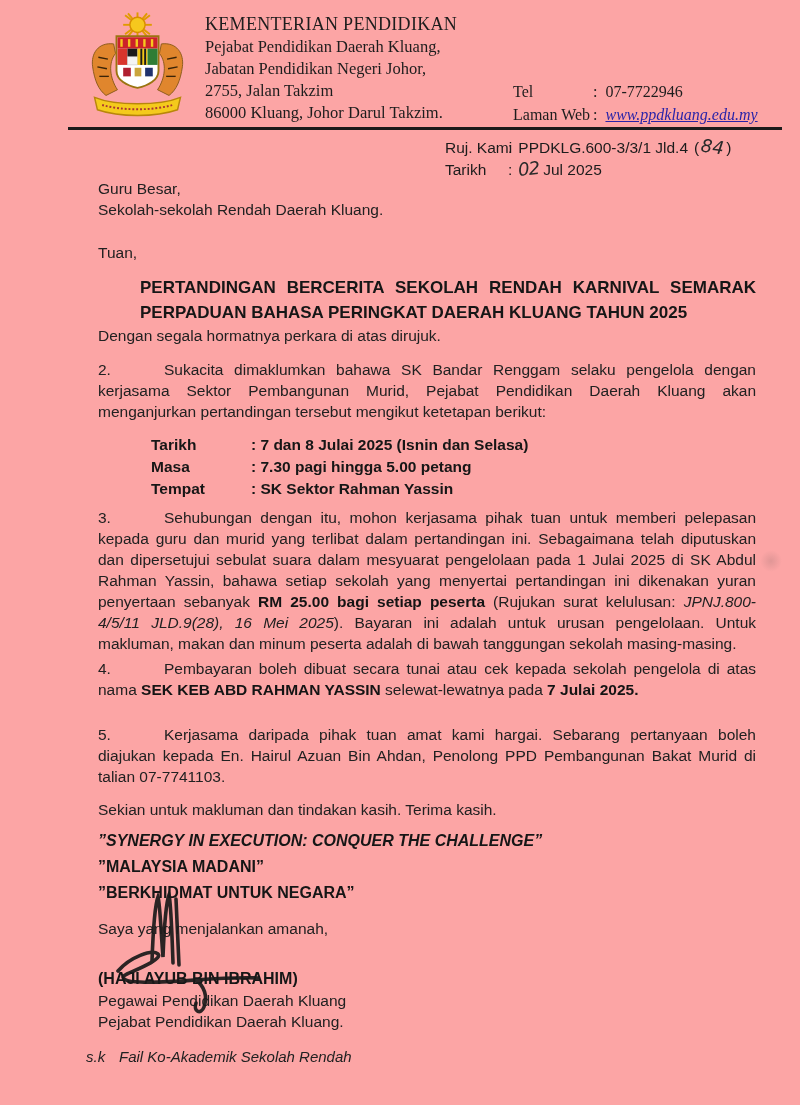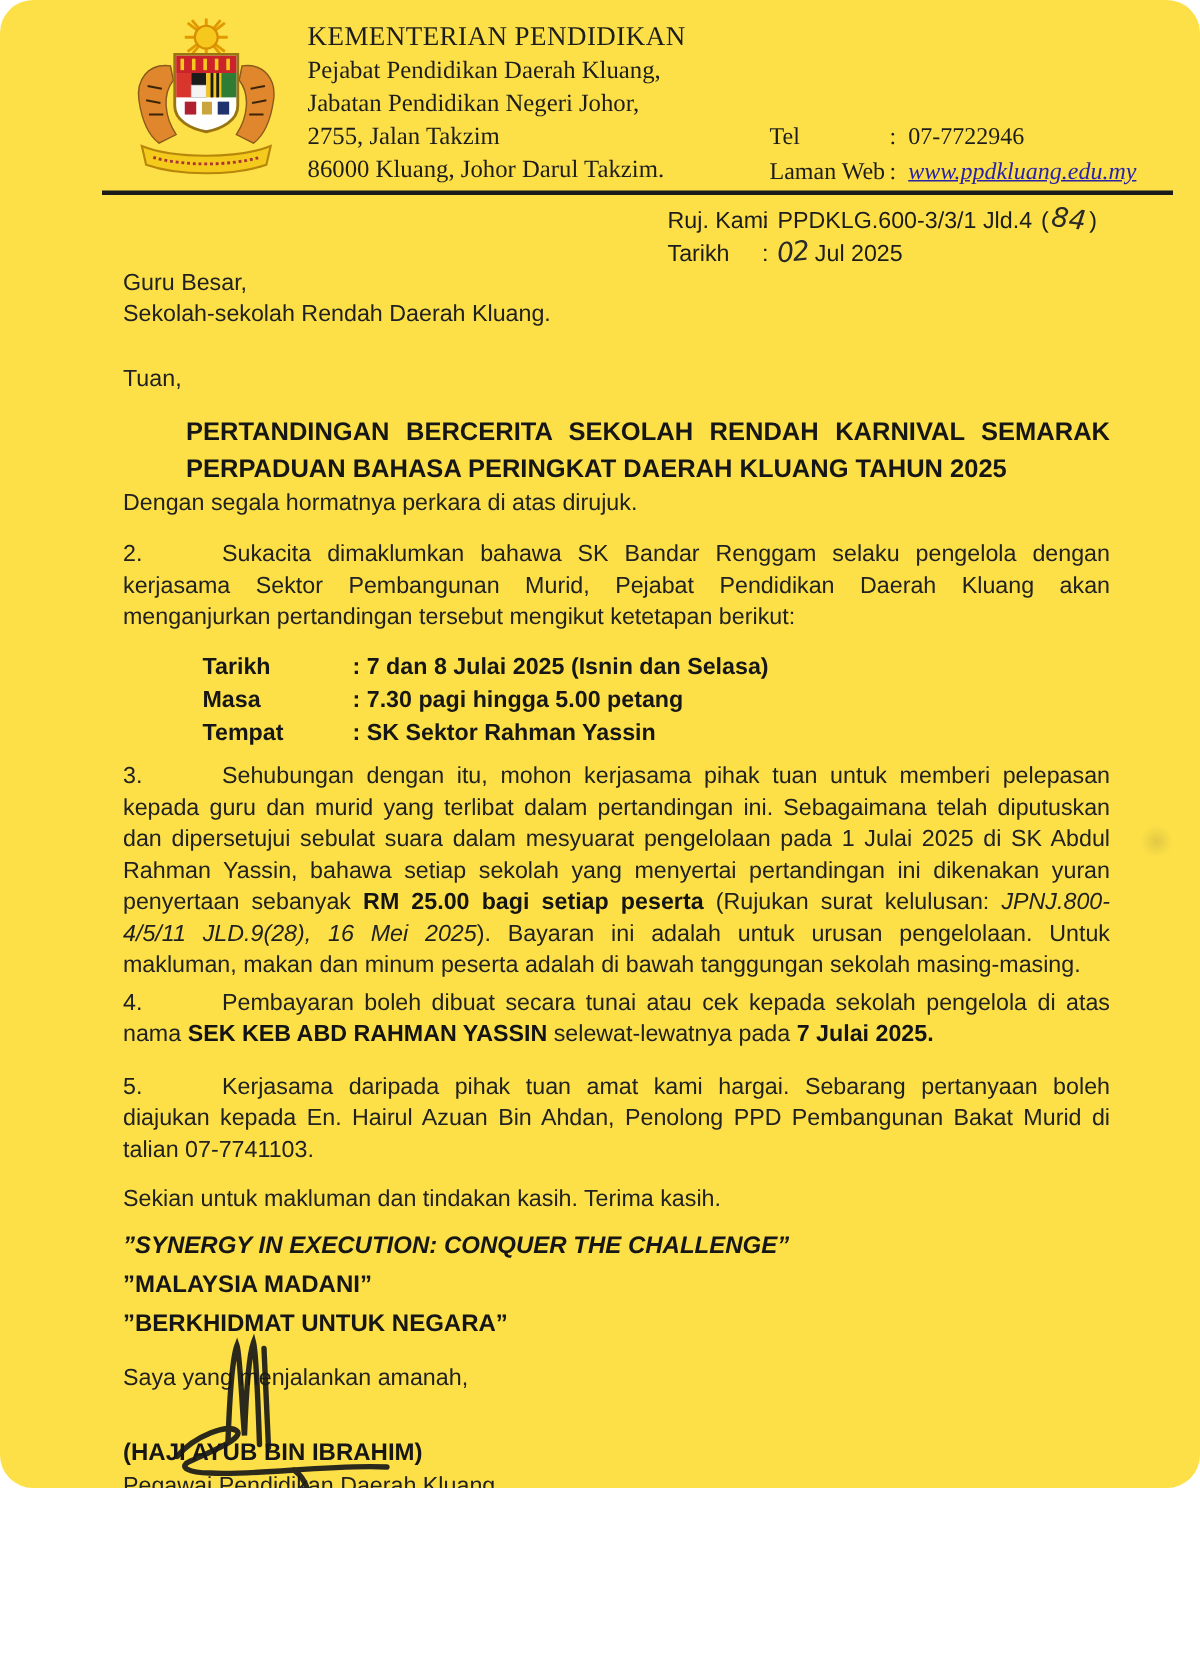--- a/index.html
+++ b/index.html
@@ -1,17 +1,17 @@
 <!DOCTYPE html>
 <html><head>
 <meta charset="utf-8">
 <style>
   html,body{margin:0;padding:0;background:#ffffff;}
-  .page{position:relative;width:800px;height:992px;background:#fde047;overflow:hidden;
-        font-family:"Liberation Sans",sans-serif;color:#212121;border-radius:22px;}
+  .page{position:relative;width:800px;height:1105px;background:#fca5a5;overflow:hidden;
+        font-family:"Liberation Sans",sans-serif;color:#212121;}
 
   
   .crest{position:absolute;left:85px;top:8px;width:105px;height:110px;}
   .org-block{position:absolute;left:205px;top:12px;font-family:"Liberation Serif",serif;color:#1d1d1d;}
   .org-name{font-size:18px;line-height:24px;letter-spacing:.3px;}
   .org-line{font-size:16.5px;line-height:22px;}
   .contact-block{position:absolute;left:513px;top:80px;font-family:"Liberation Serif",serif;font-size:16px;line-height:23px;color:#1d1d1d;}
   .contact-row{display:flex;}
   .contact-label{display:inline-block;width:80px;}
   .contact-colon{margin-right:8px;}
@@ -21,34 +21,34 @@
   
   .ref-block{position:absolute;left:445px;top:136px;font-size:15.5px;line-height:21px;color:#1c1c1c;}
   .ref-row{display:flex;align-items:baseline;white-space:nowrap;}
   .ref-label{display:inline-block;width:63px;}
   .ref-colon{margin-right:6px;}
   .hand{font-family:"DejaVu Sans",sans-serif;font-style:italic;font-size:18px;display:inline-block;color:#2a2a2a;}
   .hand-84{transform:rotate(7deg);margin:0 2px;}
   .hand-02{transform:rotate(-6deg);margin-right:4px;letter-spacing:-1px;}
 
   
-  .body-col{position:absolute;left:82px;top:178px;width:658px;font-size:15.5px;line-height:21px;}
+  .body-col{position:absolute;left:98px;top:178px;width:658px;font-size:15.5px;line-height:21px;}
   .addr{line-height:21px;}
   .salutation{margin-top:22px;}
   .subject{margin-top:12px;font-weight:bold;font-size:17px;line-height:25px;text-align:justify;color:#161616;margin-left:42px;}
   .p{text-align:justify;}
   .p1{}
   .p2{margin-top:13px;}
   .pnum{display:inline-block;width:66px;}
   .details{margin-top:12px;margin-left:53px;}
   .drow{display:flex;font-weight:bold;line-height:22px;color:#161616;}
   .dlabel{width:100px;}
   .p3{margin-top:7px;}
   .p4{margin-top:4px;}
-  .p5{margin-top:14px;}
+  .p5{margin-top:24px;}
   .closing{margin-top:12px;}
   .slogans{margin-top:8px;font-weight:bold;font-size:16px;line-height:26px;color:#161616;}
   .slogan-italic{font-style:italic;}
   .signoff-intro{margin-top:12px;}
   .sign-name{margin-top:29px;font-weight:bold;font-size:16px;line-height:22px;color:#161616;}
   .sign-title{line-height:21px;}
   .sk-row{margin-top:14px;margin-left:-12px;display:flex;font-size:15px;font-style:italic;}
   .sk-label{display:inline-block;width:33px;}
   b{color:#141414;}
   .it{font-style:italic;}

